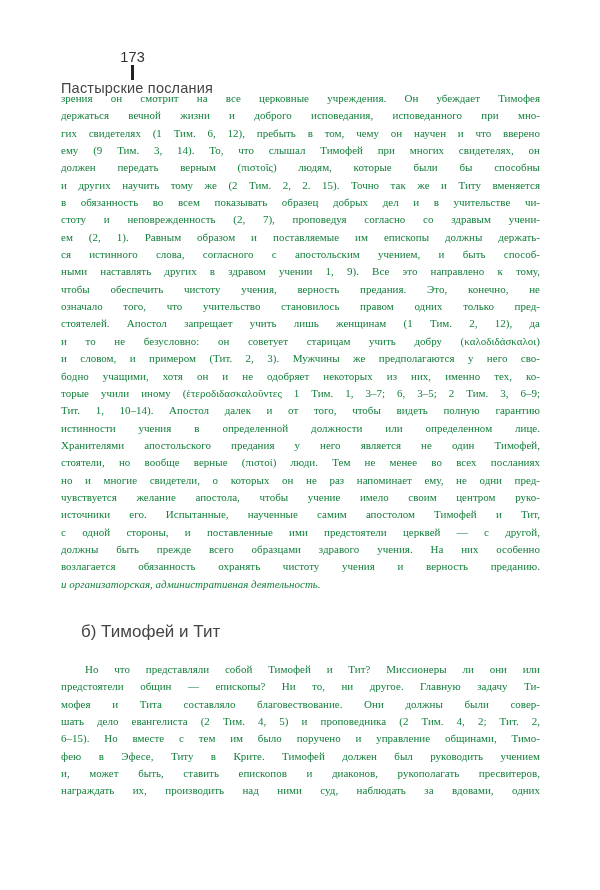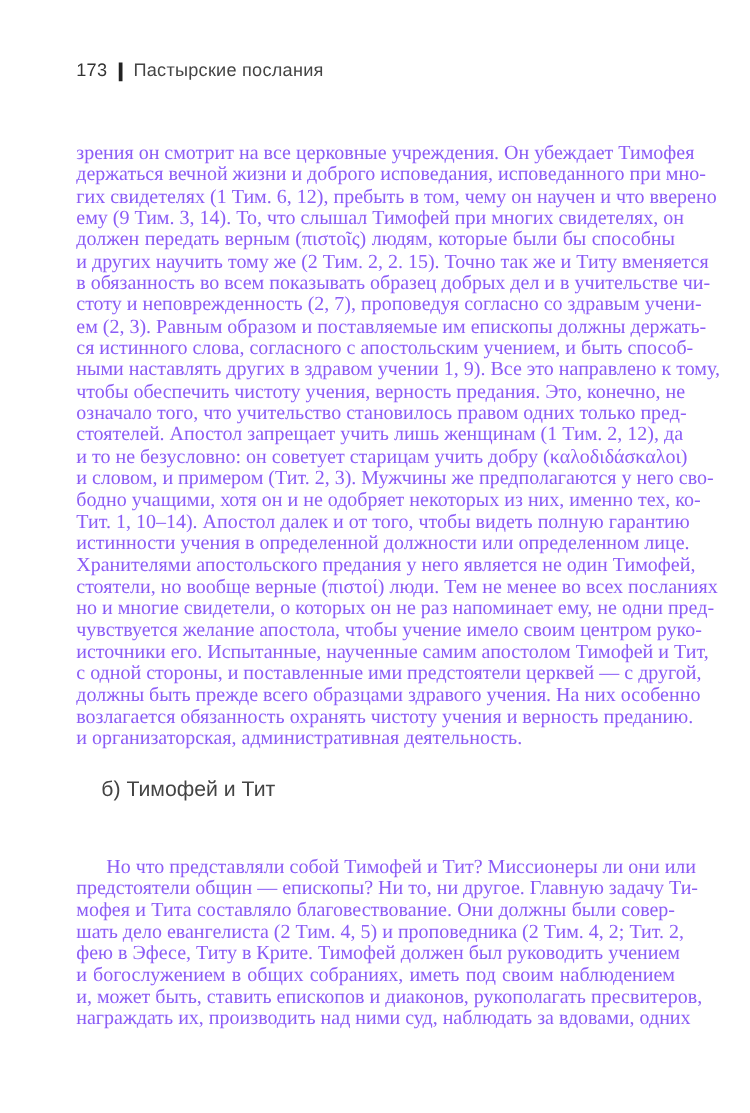--- a/index.html
+++ b/index.html
@@ -12,40 +12,40 @@
       font-family: "DejaVu Serif", "Liberation Serif", serif;
     }
     .running-head {
       position: absolute;
       left: 61px; top: 49px;
       display: flex; align-items: center;
       font-family: "Liberation Sans", "DejaVu Sans", sans-serif;
       font-size: 14.5px;
       color: #333;
       letter-spacing: 0.2px;
+      flex-direction: column;
     }
     .running-head .page-num { margin-right: 9px; }
     .running-head .bar {
       display: inline-block; width: 3px; height: 15px;
       background: #222; margin-right: 9px;
     }
     .running-head .title { font-weight: 300; color: #444; }
     .body-text {
       position: absolute;
       left: 61px; top: 90px;
       width: 479px;
       font-family: "Liberation Serif", "DejaVu Serif", serif;
-      font-size: 16px;
+      font-size: 11px;
       line-height: 17.35px;
       text-align: justify;
-      color: #8b5cf6;
-      margin-top: 24px;
+      color: #15803d;
     }
     .line { display: block; text-align: justify; text-align-last: justify; white-space: nowrap; }
-    .line.last { text-align-last: left; }
+    .line.last { text-align-last: left; font-style: italic; }
     .line.indent { text-indent: 24px; }
     .section-heading {
       position: absolute;
       left: 81px; top: 622px;
       font-family: "Liberation Sans", "DejaVu Sans", sans-serif;
       font-size: 17px;
       font-weight: 300;
       color: #444;
     }
     .para2 { top: 661px; }
@@ -61,46 +61,47 @@
 
 <div class="body-text" id="p1">
     <span class="line">зрения он смотрит на все церковные учреждения. Он убеждает Тимофея</span>
     <span class="line">держаться вечной жизни и доброго исповедания, исповеданного при мно-</span>
     <span class="line">гих свидетелях (1 Тим. 6, 12), пребыть в том, чему он научен и что вверено</span>
     <span class="line">ему (9 Тим. 3, 14). То, что слышал Тимофей при многих свидетелях, он</span>
     <span class="line">должен передать верным (πιστοῖς) людям, которые были бы способны</span>
     <span class="line">и других научить тому же (2 Тим. 2, 2. 15). Точно так же и Титу вменяется</span>
     <span class="line">в обязанность во всем показывать образец добрых дел и в учительстве чи-</span>
     <span class="line">стоту и неповрежденность (2, 7), проповедуя согласно со здравым учени-</span>
-    <span class="line">ем (2, 3). Равным образом и поставляемые им епископы должны держать-</span>
+    <span class="line">ем (2, 1). Равным образом и поставляемые им епископы должны держать-</span>
     <span class="line">ся истинного слова, согласного с апостольским учением, и быть способ-</span>
     <span class="line">ными наставлять других в здравом учении 1, 9). Все это направлено к тому,</span>
     <span class="line">чтобы обеспечить чистоту учения, верность предания. Это, конечно, не</span>
     <span class="line">означало того, что учительство становилось правом одних только пред-</span>
     <span class="line">стоятелей. Апостол запрещает учить лишь женщинам (1 Тим. 2, 12), да</span>
     <span class="line">и то не безусловно: он советует старицам учить добру (καλοδιδάσκαλοι)</span>
     <span class="line">и словом, и примером (Тит. 2, 3). Мужчины же предполагаются у него сво-</span>
     <span class="line">бодно учащими, хотя он и не одобряет некоторых из них, именно тех, ко-</span>
+    <span class="line">торые учили иному (ἑτεροδιδασκαλοῦντες 1 Тим. 1, 3–7; 6, 3–5; 2 Тим. 3, 6–9;</span>
     <span class="line">Тит. 1, 10–14). Апостол далек и от того, чтобы видеть полную гарантию</span>
     <span class="line">истинности учения в определенной должности или определенном лице.</span>
     <span class="line">Хранителями апостольского предания у него является не один Тимофей,</span>
     <span class="line">стоятели, но вообще верные (πιστοί) люди. Тем не менее во всех посланиях</span>
     <span class="line">но и многие свидетели, о которых он не раз напоминает ему, не одни пред-</span>
     <span class="line">чувствуется желание апостола, чтобы учение имело своим центром руко-</span>
     <span class="line">источники его. Испытанные, наученные самим апостолом Тимофей и Тит,</span>
     <span class="line">с одной стороны, и поставленные ими предстоятели церквей — с другой,</span>
     <span class="line">должны быть прежде всего образцами здравого учения. На них особенно</span>
     <span class="line">возлагается обязанность охранять чистоту учения и верность преданию.</span>
     <span class="line last">и организаторская, административная деятельность.</span>
   </div>
 
 <div class="section-heading">б) Тимофей и Тит</div>
 
 <div class="body-text para2" id="p2">
     <span class="line indent">Но что представляли собой Тимофей и Тит? Миссионеры ли они или</span>
     <span class="line">предстоятели общин — епископы? Ни то, ни другое. Главную задачу Ти-</span>
     <span class="line">мофея и Тита составляло благовествование. Они должны были совер-</span>
     <span class="line">шать дело евангелиста (2 Тим. 4, 5) и проповедника (2 Тим. 4, 2; Тит. 2,</span>
+    <span class="line">6–15). Но вместе с тем им было поручено и управление общинами, Тимо-</span>
     <span class="line">фею в Эфесе, Титу в Крите. Тимофей должен был руководить учением</span>
-    <span class="line">и богослужением в общих собраниях, иметь под своим наблюдением</span>
     <span class="line">и, может быть, ставить епископов и диаконов, рукополагать пресвитеров,</span>
     <span class="line">награждать их, производить над ними суд, наблюдать за вдовами, одних</span>
   </div>
 
 </body></html>

